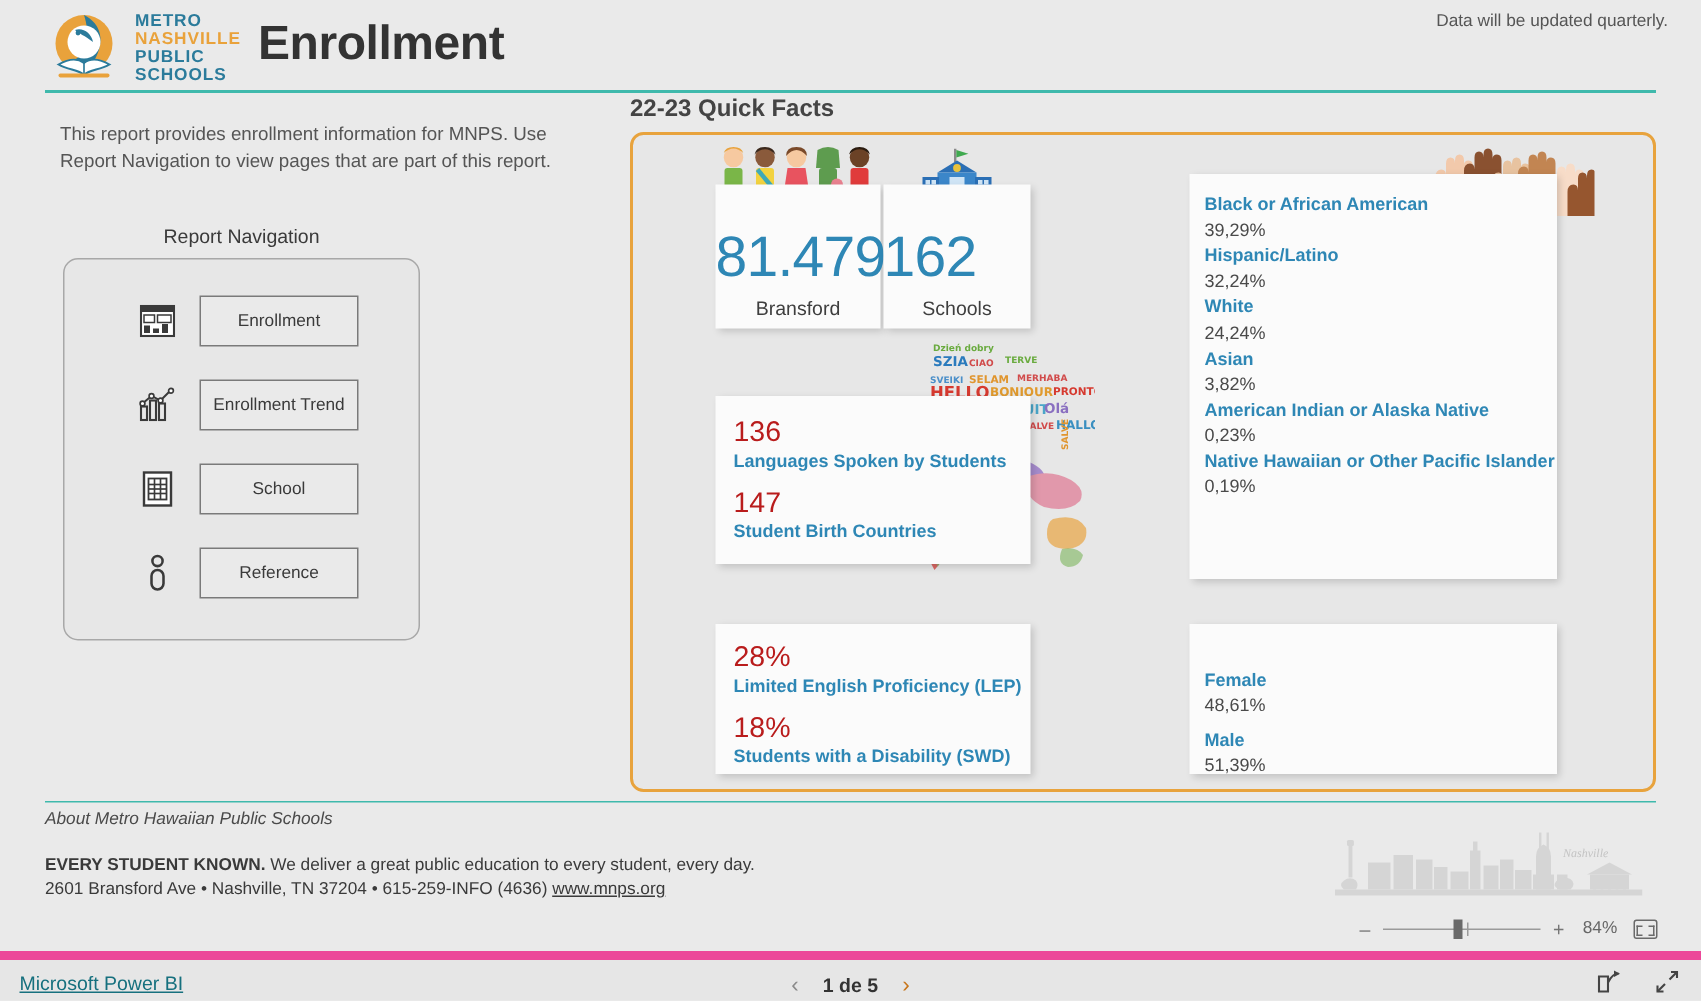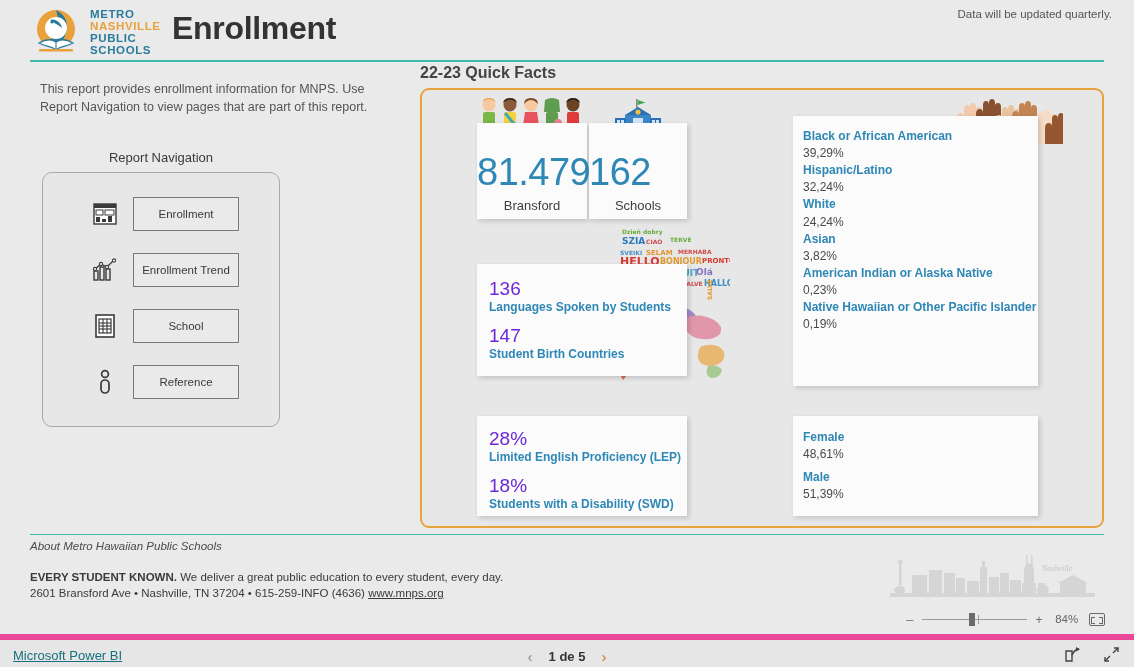--- a/index.html
+++ b/index.html
@@ -53,21 +53,21 @@
   .c-students { left: 477px; top: 123px; width: 110px; height: 96px; }
   .c-schools  { left: 589px; top: 123px; width: 98px;  height: 96px; }
   .stat-num { font-size: 38px; color: #2e87b5; letter-spacing: -0.5px; }
   .stat-lbl { text-align: center; font-size: 13px; color: #3e3e3e; margin-top: 4px; }
 
   .c-lang { left: 477px; top: 264px; width: 210px; height: 112px; }
   .c-lep  { left: 477px; top: 416px; width: 210px; height: 100px; }
   .c-demo { left: 793px; top: 116px; width: 245px; height: 270px; }
   .c-gender { left: 793px; top: 416px; width: 245px; height: 100px; }
 
-  .kv-num { font-size: 19px; color: #6d28d9; font-weight: 300; line-height: 1.15; }
+  .kv-num { font-size: 19px; color: #b91c1c; font-weight: 300; line-height: 1.15; }
   .kv-lbl { font-size: 12px; color: #2e87b5; font-weight: bold; line-height: 1.3; }
 
   .demo-name { font-size: 12px; color: #2e87b5; font-weight: bold; line-height: 1.35; }
   .demo-val  { font-size: 12px; color: #4a4a4a; line-height: 1.5; }
 
   
   .kids { position: absolute; left: 477px; top: 96px; width: 112px; height: 46px; display: flex;
           align-items: flex-end; gap: 1px; }
   .school-img { position: absolute; left: 612px; top: 99px; width: 52px; height: 40px; }
   .hands { position: absolute; left: 953px; top: 96px; width: 110px; height: 48px; }
@@ -382,21 +382,21 @@
       <div class="demo-name">Asian</div>
       <div class="demo-val">3,82%</div>
       <div class="demo-name">American Indian or Alaska Native</div>
       <div class="demo-val">0,23%</div>
       <div class="demo-name">Native Hawaiian or Other Pacific Islander</div>
       <div class="demo-val">0,19%</div>
     </div>
   </div>
 
   <div class="card c-gender">
-    <div style="padding:13px 0 0 10px;">
+    <div style="padding:13px 0 0 10px;margin-top:16px;">
       <div class="demo-name">Female</div>
       <div class="demo-val">48,61%</div>
       <div class="demo-name" style="margin-top:6px;">Male</div>
       <div class="demo-val">51,39%</div>
     </div>
   </div>
 
   <div class="about-rule"></div>
   <div class="about-lnk">About Metro Hawaiian Public Schools</div>
 

